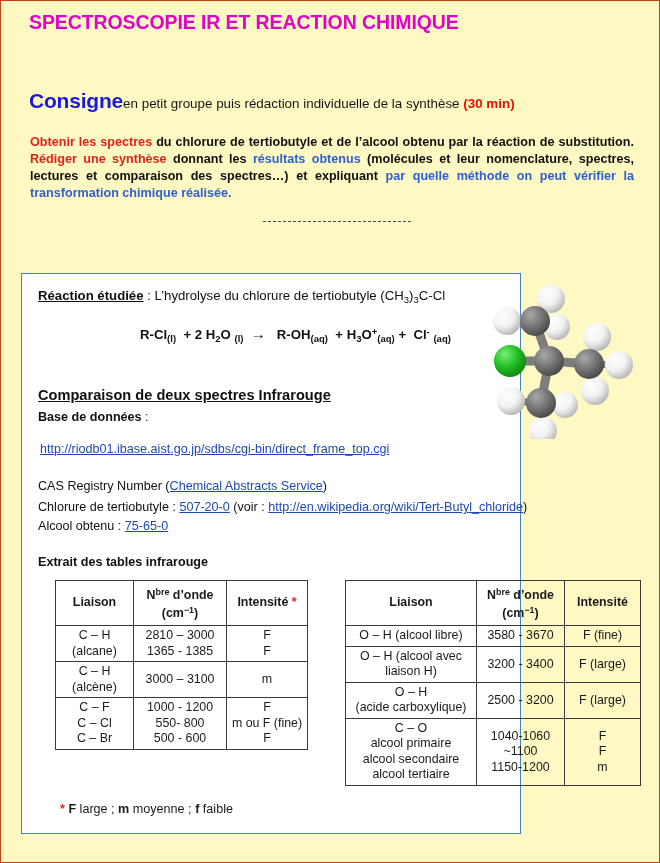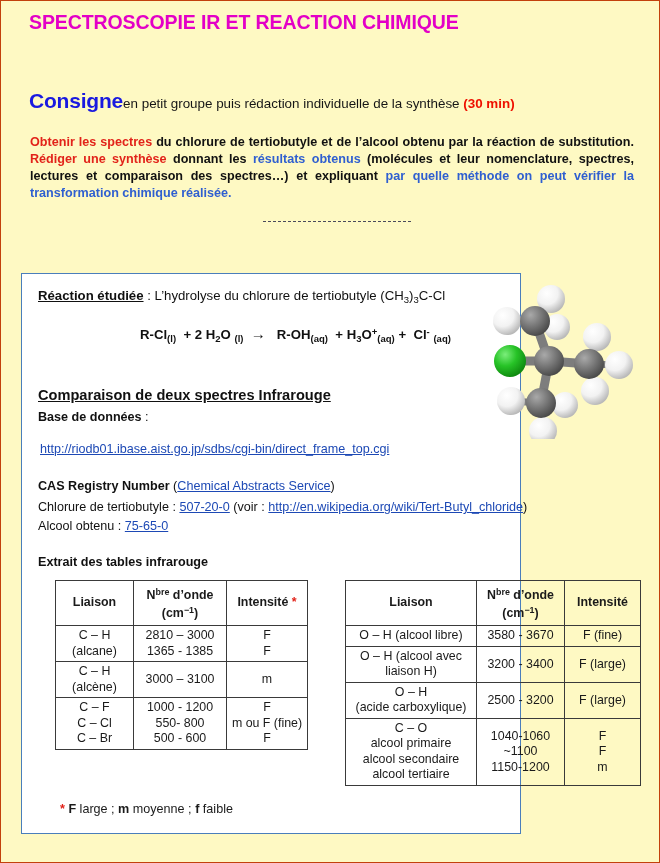--- a/index.html
+++ b/index.html
@@ -159,21 +159,21 @@
   }
 
   .cas-head {
     position: absolute;
     left: 16px;
     top: 205px;
     font-size: 12.6px;
     color: #111111;
     white-space: nowrap;
   }
-  .cas-head b { font-weight: bold; margin-top: 34px; }
+  .cas-head b { font-weight: normal; margin-top: 34px; }
 
   .cas-line1 {
     position: absolute;
     left: 16px;
     top: 226px;
     font-size: 12.6px;
     color: #111111;
     white-space: nowrap;
   }
   .cas-line2 {

